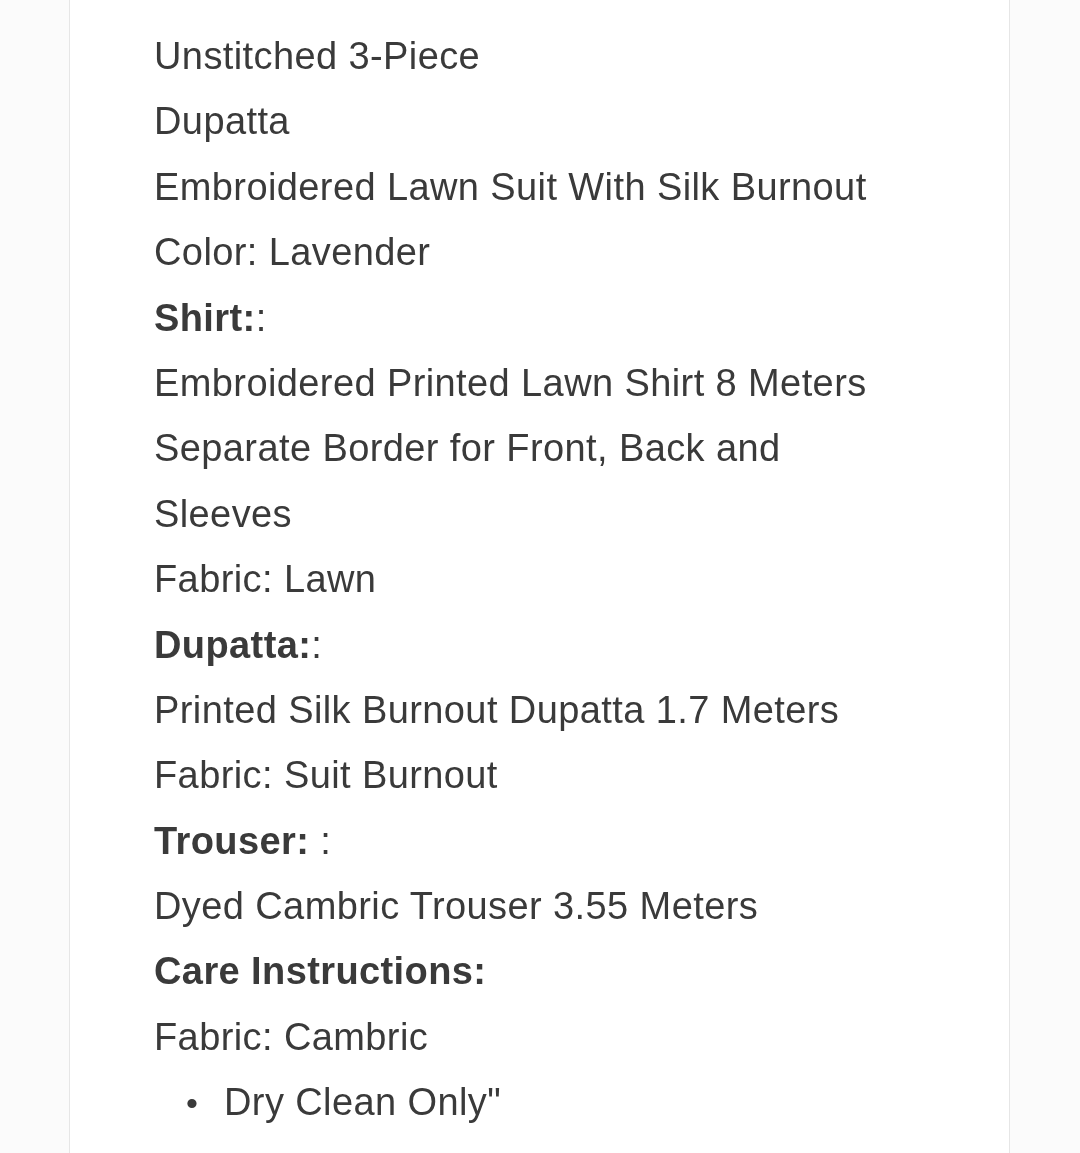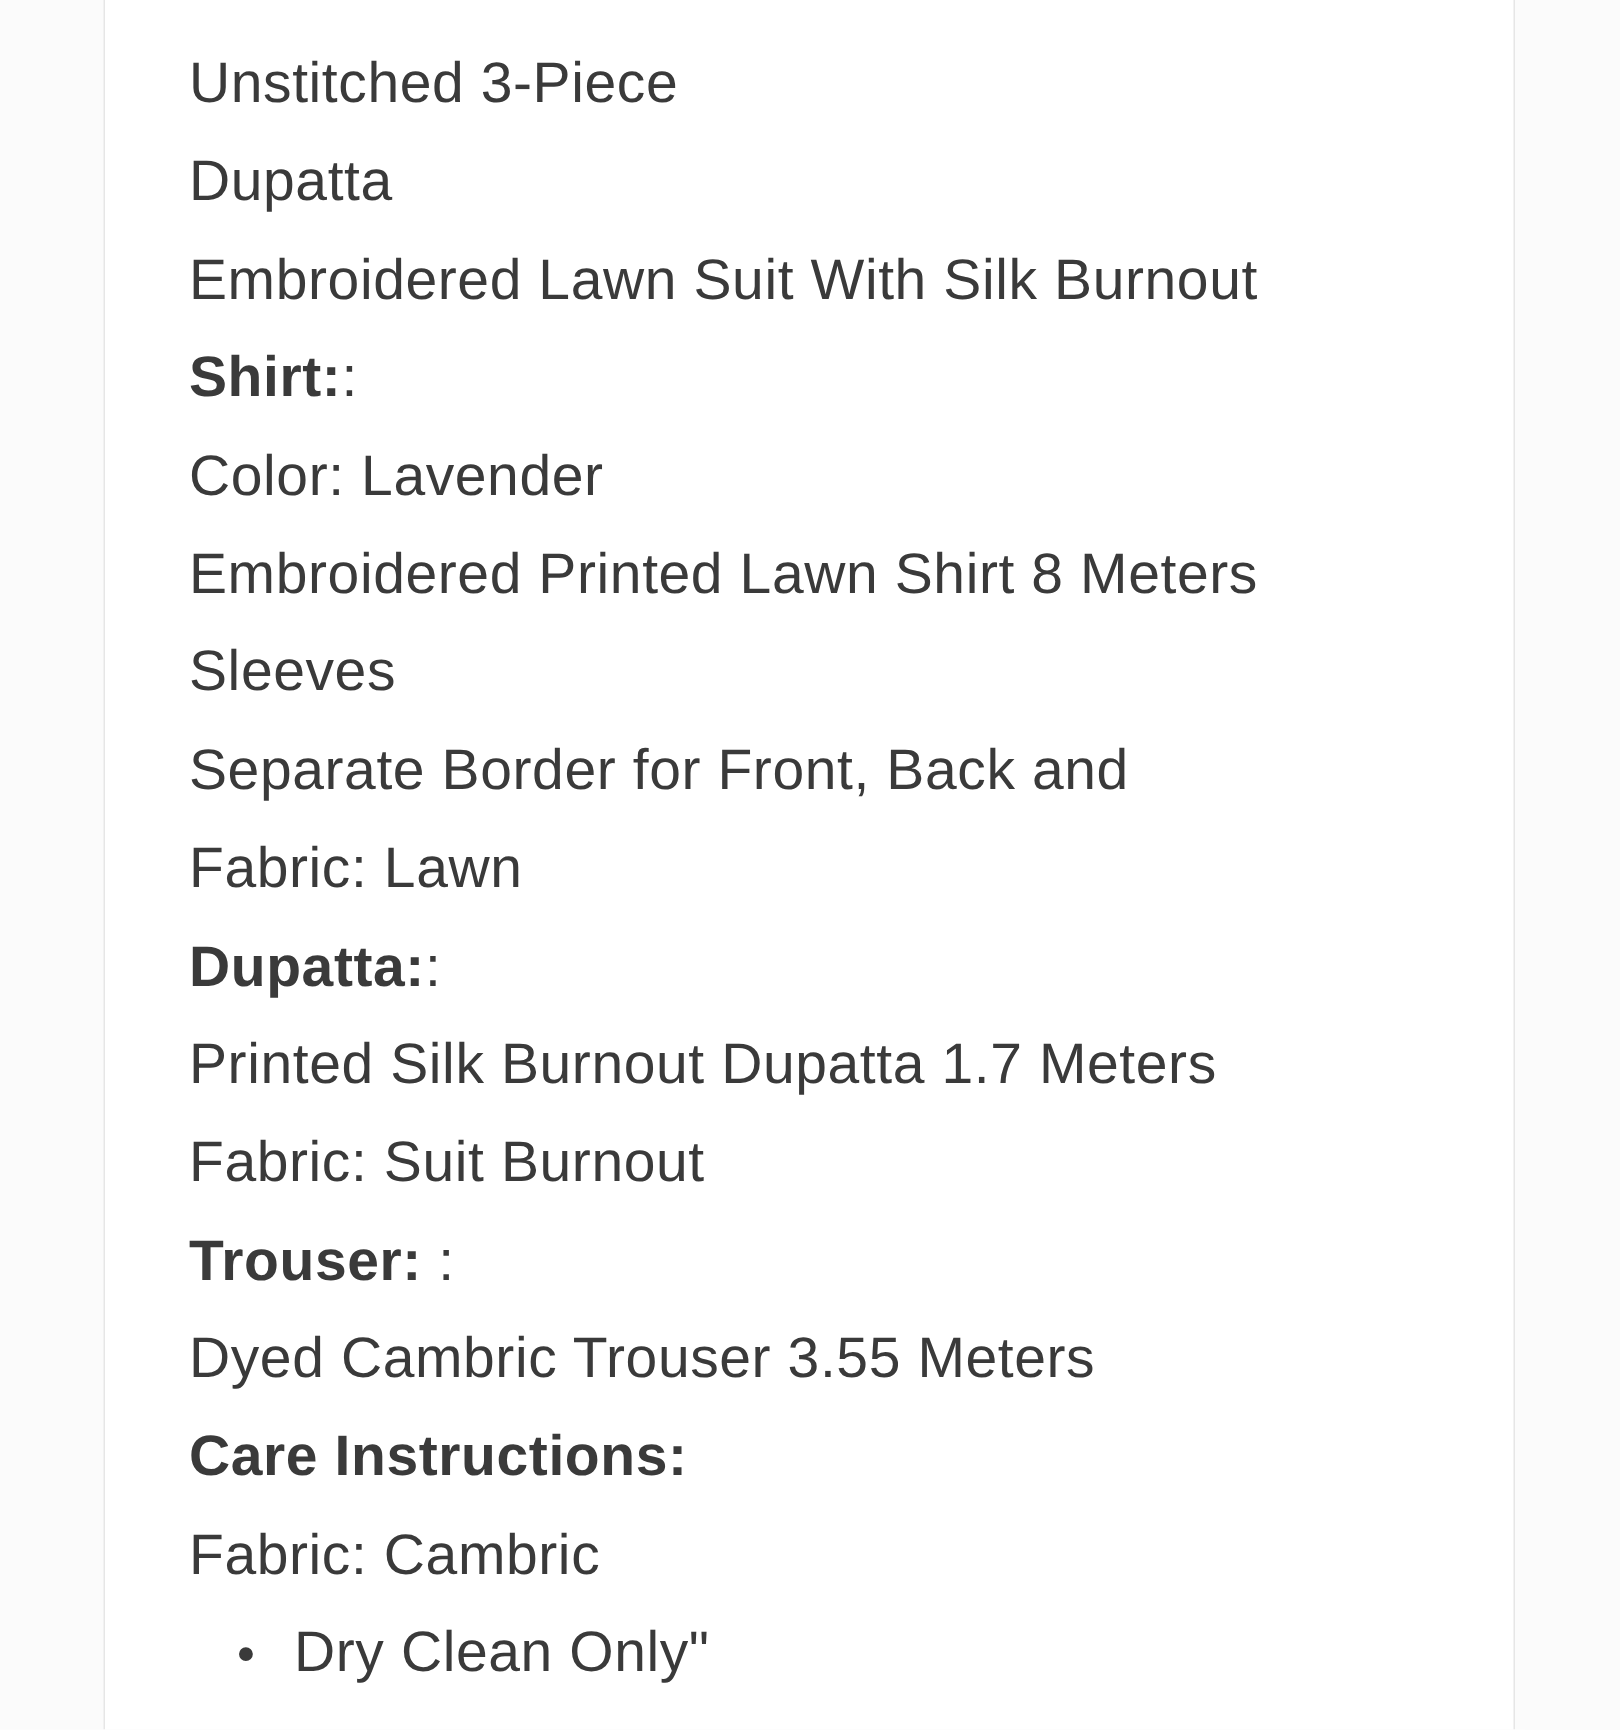--- a/index.html
+++ b/index.html
@@ -29,20 +29,21 @@
     padding: 24px 40px 0 56px;
     color: #3a3a3a;
     font-size: 38px;
     letter-spacing: 0.4px;
     font-weight: 400;
   }
   .line {
     height: 65.4px;
     line-height: 65.4px;
     white-space: pre-wrap;
+    margin-left: 28px;
   }
   .line .b {
     font-weight: 700;
   }
   .line.bullet .bullet-mark {
     display: inline-block;
     width: 70px;
     padding-left: 32px;
     font-size: 34px;
   }
@@ -53,29 +54,29 @@
 <div class="page">
   <div class="card">
     <div class="content">
 
       <div class="line"><span class="b"></span><span>Unstitched 3-Piece</span></div>
 
       <div class="line"><span class="b"></span><span>Dupatta</span></div>
 
       <div class="line"><span class="b"></span><span>Embroidered Lawn Suit With Silk Burnout</span></div>
 
+      <div class="line"><span class="b"></span><span>Color: Lavender</span></div>
+
       <div class="line"><span class="b">Shirt:</span><span>:</span></div>
-
-      <div class="line"><span class="b"></span><span>Color: Lavender</span></div>
 
       <div class="line"><span class="b"></span><span>Embroidered Printed Lawn Shirt 8 Meters</span></div>
 
+      <div class="line"><span class="b"></span><span>Separate Border for Front, Back and</span></div>
+
       <div class="line"><span class="b"></span><span>Sleeves</span></div>
-
-      <div class="line"><span class="b"></span><span>Separate Border for Front, Back and</span></div>
 
       <div class="line"><span class="b"></span><span>Fabric: Lawn</span></div>
 
       <div class="line"><span class="b">Dupatta:</span><span>:</span></div>
 
       <div class="line"><span class="b"></span><span>Printed Silk Burnout Dupatta 1.7 Meters</span></div>
 
       <div class="line"><span class="b"></span><span>Fabric: Suit Burnout</span></div>
 
       <div class="line"><span class="b">Trouser:</span><span> :</span></div>

